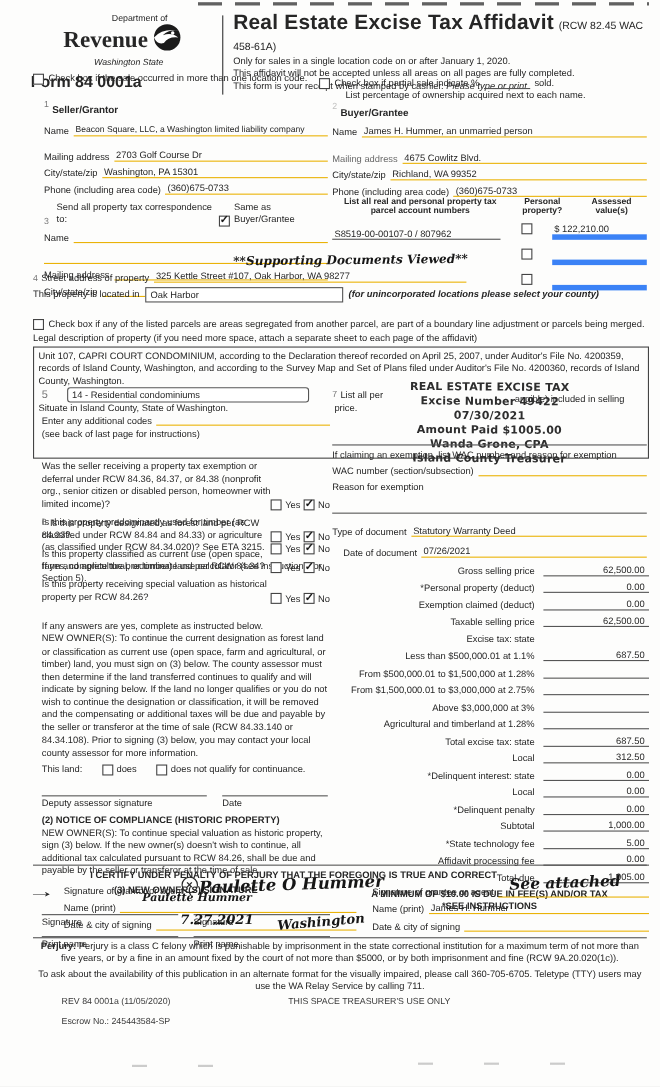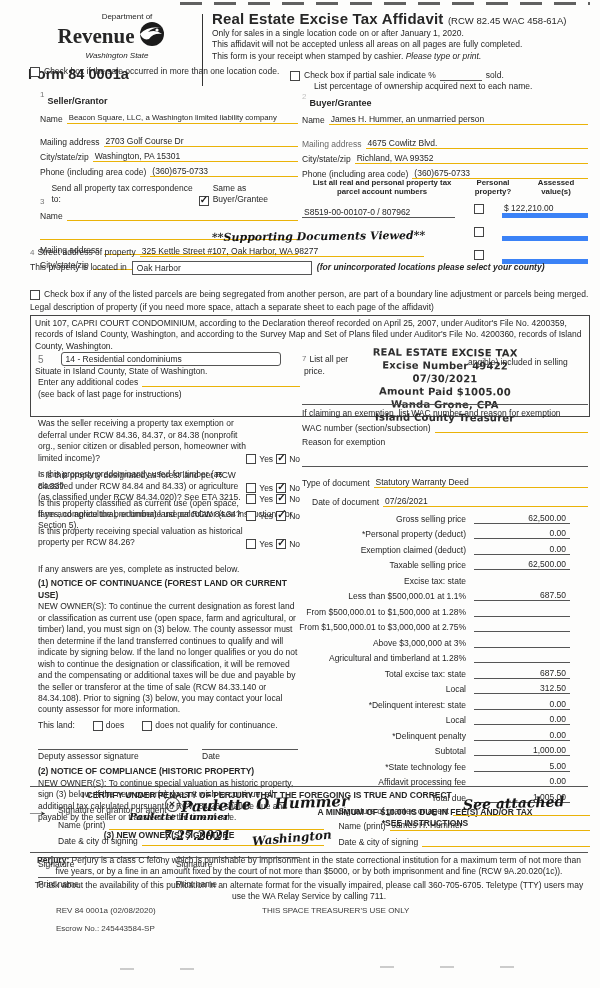--- a/index.html
+++ b/index.html
@@ -56,21 +56,21 @@
       </div>
       <div class="sm i" style="margin-left:10px;">Washington State</div>
       <div class="b" style="font-size:14.5px;margin-top:6px;text-align:left;">Form 84 0001a</div>
     </div>
   </div>
 
   <div class="abs" style="left:202px;top:14px;height:72px;border-left:1px solid #333;"></div>
 
   <div class="abs" style="left:212px;top:10px;width:382px;">
     <div>
-      <span class="b" style="font-size:15px;letter-spacing:.2px;">Real Estate Excise Tax Affidavit</span>
+      <span class="b" style="font-size:19px;letter-spacing:.2px;">Real Estate Excise Tax Affidavit</span>
       <span style="font-size:9.5px;">(RCW 82.45 WAC 458-61A)</span>
     </div>
     <div class="lbl">Only for sales in a single location code on or after January 1, 2020.</div>
     <div class="lbl">This affidavit will not be accepted unless all areas on all pages are fully completed.</div>
     <div class="lbl"><span>This form is your receipt when stamped by cashier. </span><span class="i">Please type or print.</span></div>
   </div>
 
   <div class="abs" style="left:30px;top:66px;width:250px;display:flex;gap:4px;align-items:flex-start;">
     <span class="cb" style="margin-top:1px;"></span>
     <span class="lbl">Check box if the sale occurred in more than one location code.</span>
@@ -179,21 +179,21 @@
         <span class="lab">Street address of property</span>
         <span class="val" style="flex:none;width:280px;">325 Kettle Street #107, Oak Harbor, WA 98277</span>
       </div>
     <div style="display:flex;align-items:center;gap:5px;margin-bottom:14px;">
       <span class="lbl">This property is located in</span>
       <span class="dropbox" style="width:170px;">Oak Harbor</span>
       <span class="lbl b i">(for unincorporated locations please select your county)</span>
     </div>
     <div style="display:flex;gap:4px;align-items:flex-start;margin-bottom:2px;">
       <span class="cb" style="margin-top:1px;"></span>
-      <span class="lbl">Check box if any of the listed parcels are being segregated from another person, are part of a boundary line adjustment or parcels being merged.</span>
+      <span class="lbl">Check box if any of the listed parcels are areas segregated from another parcel, are part of a boundary line adjustment or parcels being merged.</span>
     </div>
     <div class="lbl">Legal description of property (if you need more space, attach a separate sheet to each page of the affidavit)</div>
     <div style="border:1px solid #444;margin-top:1px;padding:2px 4px;height:96px;">
       <div class="lbl">Unit 107, CAPRI COURT CONDOMINIUM, according to the Declaration thereof recorded on April 25, 2007, under Auditor's File No. 4200359, records of Island County, Washington, and according to the Survey Map and Set of Plans filed under Auditor's File No. 4200360, records of Island County, Washington.</div>
       <div class="lbl" style="margin-top:14px;">Situate in Island County, State of Washington.</div>
     </div>
   </div>
 
   <div class="abs" style="left:38px;top:352px;width:262px;">
     <div style="display:flex;gap:14px;align-items:center;">
@@ -248,21 +248,20 @@
     <div class="q">
       <span class="qt lbl">Is this property receiving special valuation as historical property per RCW 84.26?</span>
       <span class="yn">
           <span class="cb"></span>
           <span>Yes</span>
           <span class="cb checked"></span>
           <span>No</span>
         </span>
     </div>
     <div class="lbl" style="margin-top:15px;">If any answers are yes, complete as instructed below.</div>
-    <div class="lbl b" style="margin-top:3px;">(1) NOTICE OF CONTINUANCE (FOREST LAND OR CURRENT USE)</div>
     <div class="lbl" style="text-align:left;">NEW OWNER(S): To continue the current designation as forest land or classification as current use (open space, farm and agricultural, or timber) land, you must sign on (3) below. The county assessor must then determine if the land transferred continues to qualify and will indicate by signing below. If the land no longer qualifies or you do not wish to continue the designation or classification, it will be removed and the compensating or additional taxes will be due and payable by the seller or transferor at the time of sale (RCW 84.33.140 or 84.34.108). Prior to signing (3) below, you may contact your local county assessor for more information.</div>
     <div style="display:flex;gap:18px;align-items:center;margin-top:4px;flex-wrap:wrap;">
       <span class="lbl">This land:</span>
       <span class="yn">
           <span class="cb"></span>
           <span class="lbl">does</span>
         </span>
       <span class="yn">
           <span class="cb"></span>
           <span class="lbl">does not qualify for continuance.</span>
@@ -312,21 +311,21 @@
     <div class="fld">
         <span class="lab">Type of document</span>
         <span class="val">Statutory Warranty Deed</span>
       </div>
     <div class="fld" style="margin-top:8px;padding-left:10px;">
         <span class="lab">Date of document</span>
         <span class="val">07/26/2021</span>
       </div>
   </div>
 
-  <div class="abs" style="left:280px;top:508px;width:290px;">
+  <div class="abs" style="left:300px;top:508px;width:290px;">
     <div class="taxrow">
         <span class="tl">Gross selling price</span>
         <span class="tv">62,500.00</span>
       </div>
     <div class="taxrow">
         <span class="tl">*Personal property (deduct)</span>
         <span class="tv">0.00</span>
       </div>
     <div class="taxrow">
         <span class="tl">Exemption claimed (deduct)</span>
@@ -447,20 +446,20 @@
       </div>
     </div>
   </div>
 
   <div class="abs" style="left:30px;top:852px;width:558px;">
     <div class="hr" style="margin-bottom:2px;"></div>
     <div class="lbl" style="text-align:center;"><span class="b">Perjury:</span><span> Perjury is a class C felony which is punishable by imprisonment in the state correctional institution for a maximum term of not more than five years, or by a fine in an amount fixed by the court of not more than $5000, or by both imprisonment and fine (RCW 9A.20.020(1c)).</span></div>
     <div class="lbl" style="text-align:center;margin-top:2px;">To ask about the availability of this publication in an alternate format for the visually impaired, please call 360-705-6705. Teletype (TTY) users may use the WA Relay Service by calling 711.</div>
   </div>
 
-  <div class="abs sm" style="left:56px;top:906px;color:#3a3a3a;">REV 84 0001a (02/08/2020)</div>
+  <div class="abs sm" style="left:56px;top:906px;color:#3a3a3a;">REV 84 0001a (11/05/2020)</div>
   <div class="abs sm" style="left:262px;top:906px;color:#3a3a3a;">THIS SPACE TREASURER'S USE ONLY</div>
   <div class="abs sm" style="left:56px;top:924px;color:#3a3a3a;">Escrow No.:  245443584-SP</div>
 
   <div class="abs specks" style="left:120px;top:968px;width:120px;"></div>
   <div class="abs specks" style="left:380px;top:966px;width:160px;"></div>
 
 </div>
 
 </body></html>

